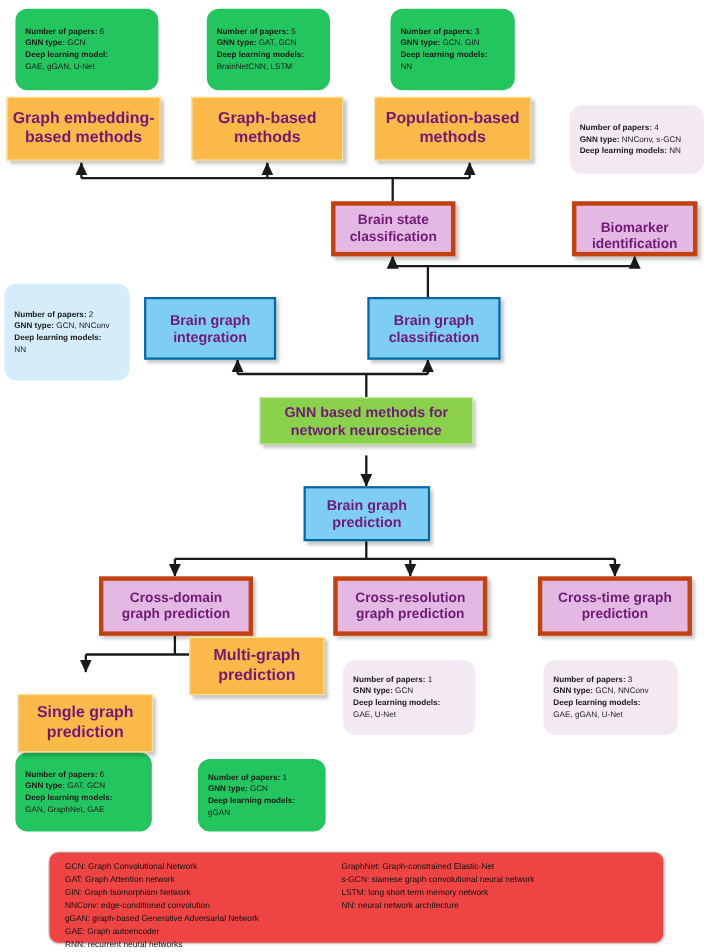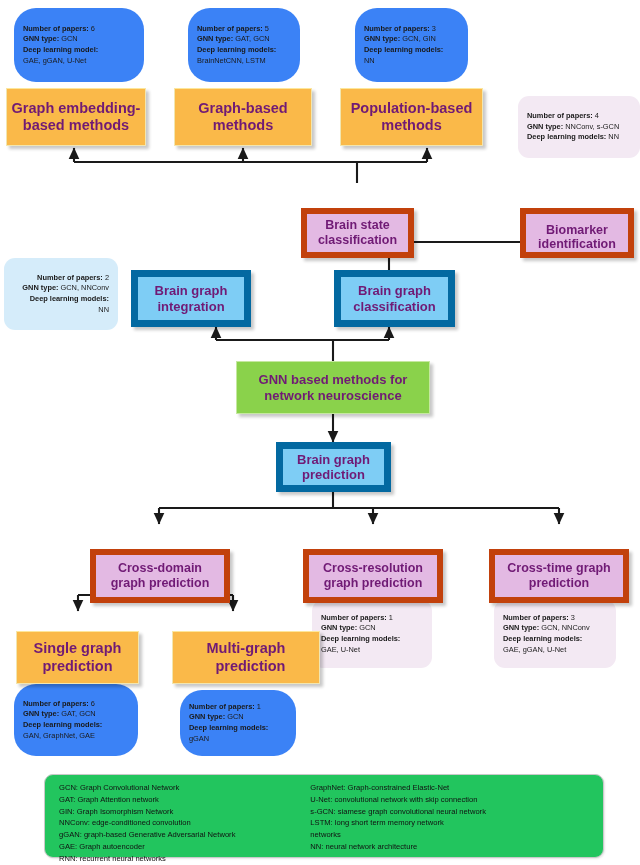--- a/index.html
+++ b/index.html
@@ -36,64 +36,63 @@
   }
   .node .lbl { display: block; padding: 0 4px; }
   .node-orange {
     background: #fab949;
     border: 1px solid #f2e6b0;
     border-top-color: #fde79a;
     font-size: 14.5px;
   }
   .node-purple {
     background: #e3b9e3;
-    border: 6px solid #c2410c;
+    border: 4px solid #c2410c;
     font-size: 12.5px;
-    margin-top: 25px;
   }
   .node-blue {
     background: #7ecdf5;
-    border: 7px solid #0369a1;
+    border: 2px solid #0369a1;
     font-size: 13px;
   }
   .node-green {
     background: #8ad24b;
     border: 1px solid #c5e8a0;
     font-size: 13px;
   }
   
   .note {
     position: absolute;
     box-sizing: border-box;
     border-radius: 11px;
     display: flex;
     align-items: center;
     z-index: 2;
     padding: 6px 9px;
   }
-  .note-peach { background: #3b82f6; border-radius: 22px; }
+  .note-peach { background: #22c55e; }
   .note-blue  { background: #d5ecfa; }
   .note-lilac { background: #f3e9f3; }
   .note-inner {
     font-size: 7.4px;
     line-height: 1.42;
     color: #1a1a1a;
     width: 100%;
   }
   .note-inner b { font-weight: bold; }
   .note-row { white-space: nowrap; }
   
   #legend {
     position: absolute;
     left: 44px;
     top: 774px;
     width: 560px;
     height: 84px;
     box-sizing: border-box;
-    background: #22c55e;
+    background: #ef4444;
     border: 1px solid #c9c9c9;
     border-radius: 9px;
     box-shadow: 1px 1px 2px rgba(0,0,0,0.10);
     display: flex;
     padding: 7px 14px;
     z-index: 2;
   }
   #legend .col {
     font-size: 7.6px;
     line-height: 1.55;
@@ -175,21 +174,21 @@
   </div>
 
   <div class="note note-lilac" style="left:518px; top:96px; width:122px; height:62px;">
     <div class="note-inner">
       <div class="note-row"><b><span>Number of papers</span>: </b><span>4</span></div>
       <div class="note-row"><b><span>GNN type</span>: </b><span>NNConv, s-GCN</span></div>
       <div class="note-row"><b><span>Deep learning models</span>: </b><span>NN</span></div>
     </div>
   </div>
 
-  <div class="note note-blue" style="left:4px; top:258px; width:114px; height:72px;text-align:right;">
+  <div class="note note-blue" style="left:4px; top:258px; width:114px; height:88px;">
     <div class="note-inner">
       <div class="note-row"><b><span>Number of papers</span>: </b><span>2</span></div>
       <div class="note-row"><b><span>GNN type</span>: </b><span>GCN, NNConv</span></div>
       <div class="note-row"><b><span>Deep learning models</span>:</b></div>
       <div class="note-row"><span>NN</span></div>
     </div>
   </div>
 
   <div class="note note-peach" style="left:14px; top:684px; width:124px; height:72px;">
     <div class="note-inner">
@@ -248,21 +247,21 @@
   </div>
 
   <div class="node node-blue" style="left:131px; top:270px; width:120px; height:57px;">
     <span class="lbl">Brain graph<br>integration</span>
   </div>
 
   <div class="node node-blue" style="left:334px; top:270px; width:121px; height:57px;">
     <span class="lbl">Brain graph<br>classification</span>
   </div>
 
-  <div class="node node-green" style="left:236px; top:361px; width:194px; height:53px;">
+  <div class="node node-green" style="left:236px; top:361px; width:194px; height:43px;">
     <span class="lbl">GNN based methods for<br>network neuroscience</span>
   </div>
 
   <div class="node node-blue" style="left:276px; top:442px; width:115px; height:50px;">
     <span class="lbl">Brain graph<br>prediction</span>
   </div>
 
   <div class="node node-purple" style="left:90px; top:524px; width:140px; height:54px;">
     <span class="lbl">Cross-domain<br>graph prediction</span>
   </div>
@@ -272,37 +271,35 @@
   </div>
 
   <div class="node node-purple" style="left:489px; top:524px; width:140px; height:54px;">
     <span class="lbl">Cross-time graph<br>prediction</span>
   </div>
 
   <div class="node node-orange" style="left:16px; top:611px; width:123px; height:53px;margin-top:20px;">
     <span class="lbl">Single graph<br>prediction</span>
   </div>
 
-  <div class="node node-orange" style="left:172px; top:631px; width:148px; height:53px;text-align:right;">
+  <div class="node node-orange" style="left:172px; top:579px; width:123px; height:53px;">
     <span class="lbl">Multi-graph<br>prediction</span>
   </div>
 
   <div id="legend">
     <div class="col col-a">
       <div>GCN: Graph Convolutional  Network</div>
       <div>GAT: Graph Attention network</div>
       <div>GIN: Graph Isomorphism Network</div>
       <div>NNConv: edge-conditioned convolution</div>
       <div>gGAN: graph-based Generative Adversarial Network</div>
       <div>GAE: Graph autoencoder</div>
       <div>RNN: recurrent neural networks</div>
     </div>
     <div class="col col-b">
       <div>GraphNet: Graph-constrained Elastic-Net</div>
-      <div>U-Net: convolutional network with skip connection</div>
       <div>s-GCN: siamese graph convolutional neural network</div>
       <div>LSTM: long short term memory network</div>
-      <div>networks</div>
       <div>NN: neural network architecture</div>
     </div>
   </div>
 
 </div>
 
 </body></html>

